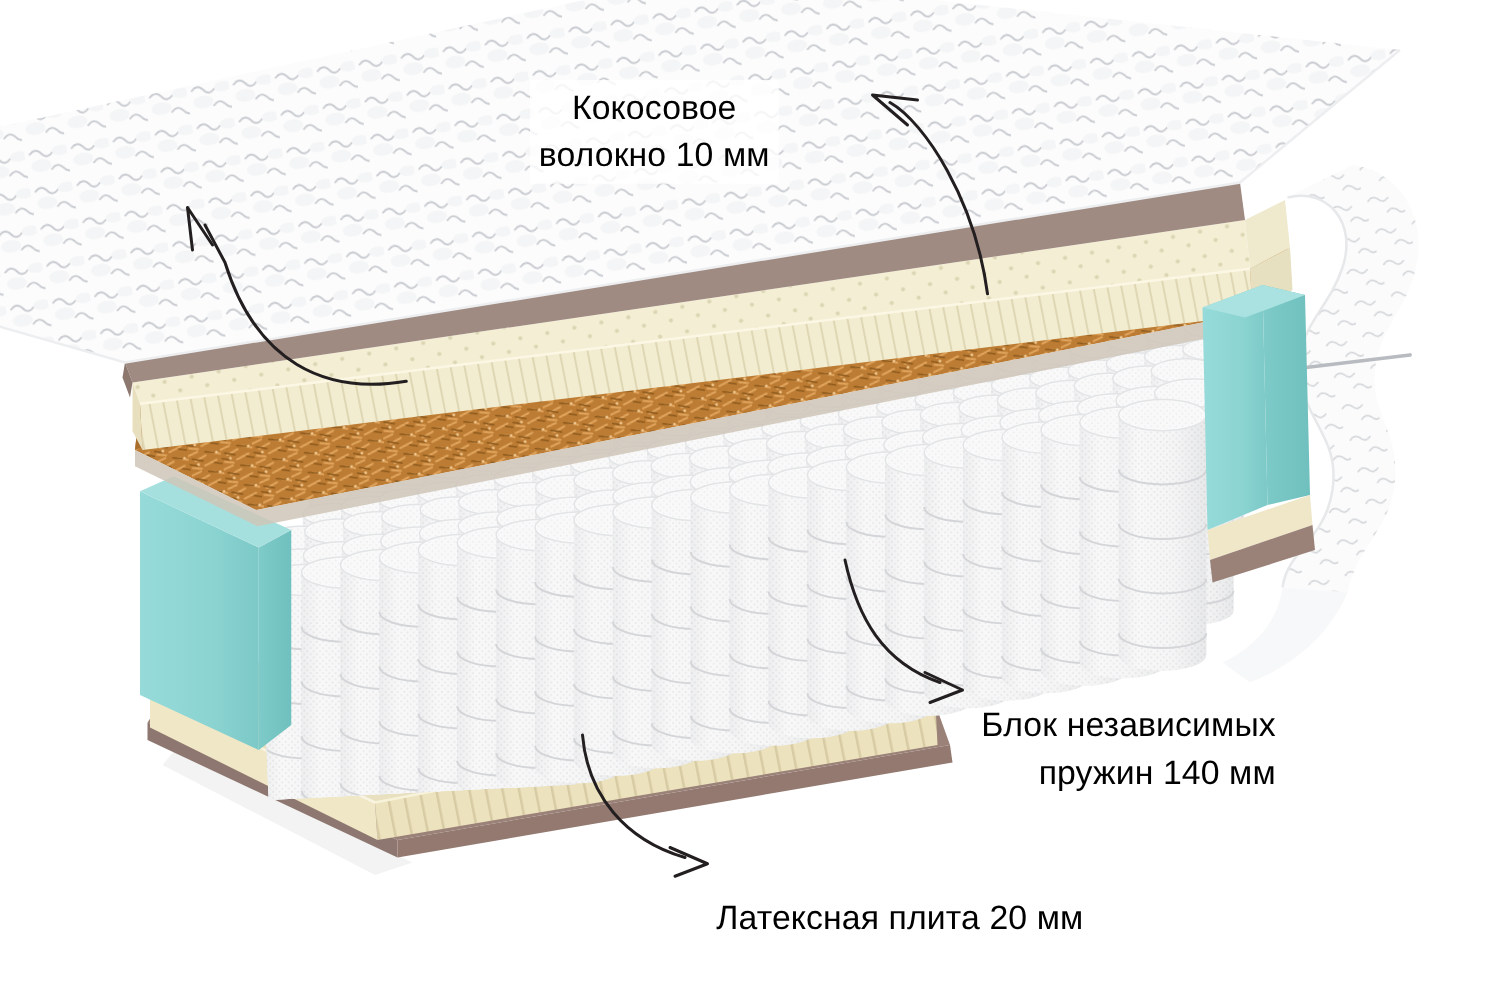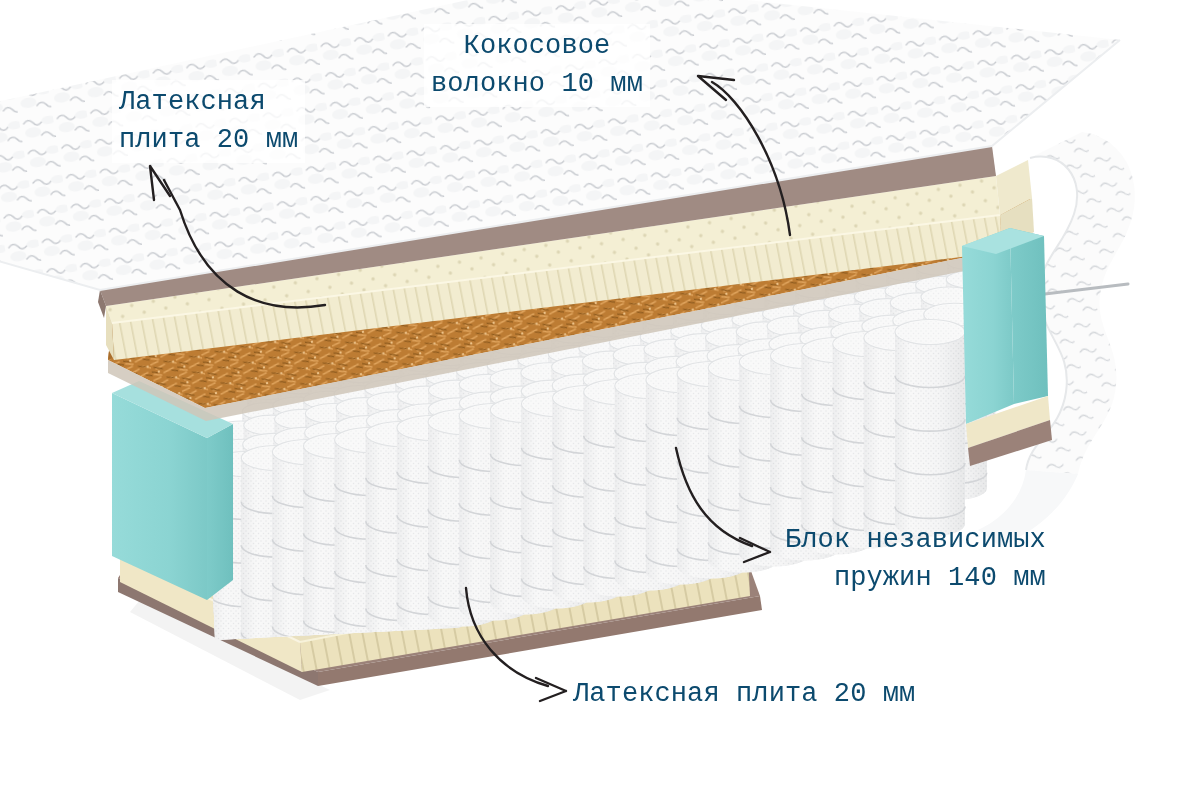--- a/index.html
+++ b/index.html
@@ -3,27 +3,28 @@
 <meta charset="utf-8">
 <style>
   html,body{margin:0;padding:0;background:#fff;}
   body{width:1200px;height:800px;overflow:hidden;font-family:"Liberation Sans",sans-serif;}
   #stage{position:relative;width:1200px;height:800px;background:#ffffff;}
   svg#scene{position:absolute;left:0;top:0;width:1200px;height:800px;}
 
   .label-box{
     position:absolute;
     background:rgba(255,255,255,0.80);
-    color:#0c4a6e;
-    font-family:Liberation Mono, monospace;
+    color:#000000;
+    font-family:Liberation Sans, sans-serif;
     font-size:27px;
     line-height:1.42;
     letter-spacing:0.1px;
     white-space:pre-line;
     padding:3px 7px;
+    margin-top:40px;
   }
   .label-plain{background:transparent;}
   #lbl-latex-top{left:112px;top:80px;text-align:left;}
   #lbl-coir{left:424px;top:24px;text-align:center;}
   #lbl-springs{left:778px;top:518px;text-align:right;background:transparent;}
   #lbl-latex-bottom{left:566px;top:672px;text-align:left;background:transparent;}
 </style>
 </head>
 <body>
 
@@ -1910,22 +1911,20 @@
         <path d="M770 552 L 740 538 M770 552 L 744 562"></path>
       </g>
 
       <g>
         <path d="M466 588 C 470 636, 500 672, 548 686"></path>
         <path d="M566 691 L 536 678 M566 691 L 540 701"></path>
       </g>
     </g>
   </svg>
 
-  <div class="label-box" id="lbl-latex-top">Латексная
-плита 20 мм</div>
 
   <div class="label-box" id="lbl-coir">Кокосовое
 волокно 10 мм</div>
 
   <div class="label-box label-plain" id="lbl-springs">Блок независимых
 пружин 140 мм</div>
 
   <div class="label-box label-plain" id="lbl-latex-bottom">Латексная плита  20 мм</div>
 
 </div>

